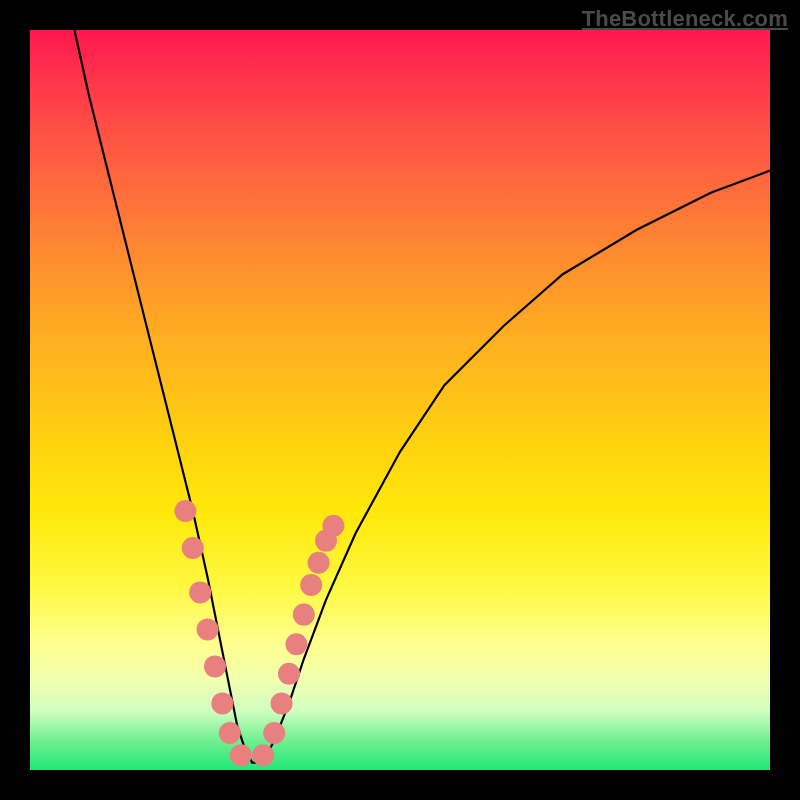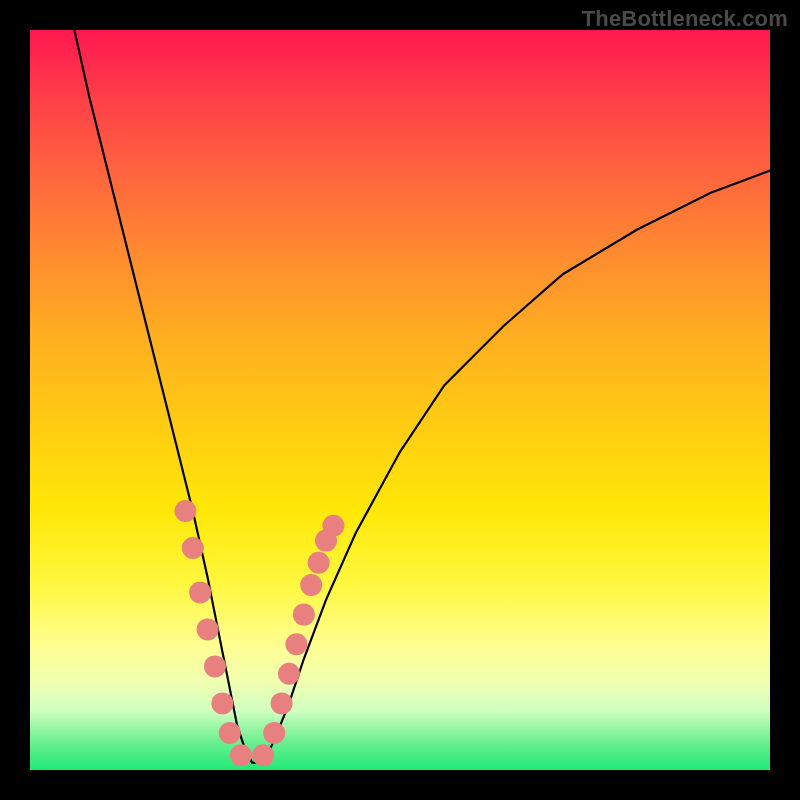--- a/index.html
+++ b/index.html
@@ -33,20 +33,21 @@
   }
   .attribution {
     position: absolute;
     top: 6px;
     right: 12px;
     font-family: Arial, Helvetica, sans-serif;
     font-size: 22px;
     font-weight: bold;
     color: #4a4a4a;
     letter-spacing: 0.2px;
+    text-decoration: underline;
   }
   svg.overlay {
     position: absolute;
     left: 0; top: 0;
     width: 740px; height: 740px;
     display: block;
   }
 </style>
 </head>
 <body>

